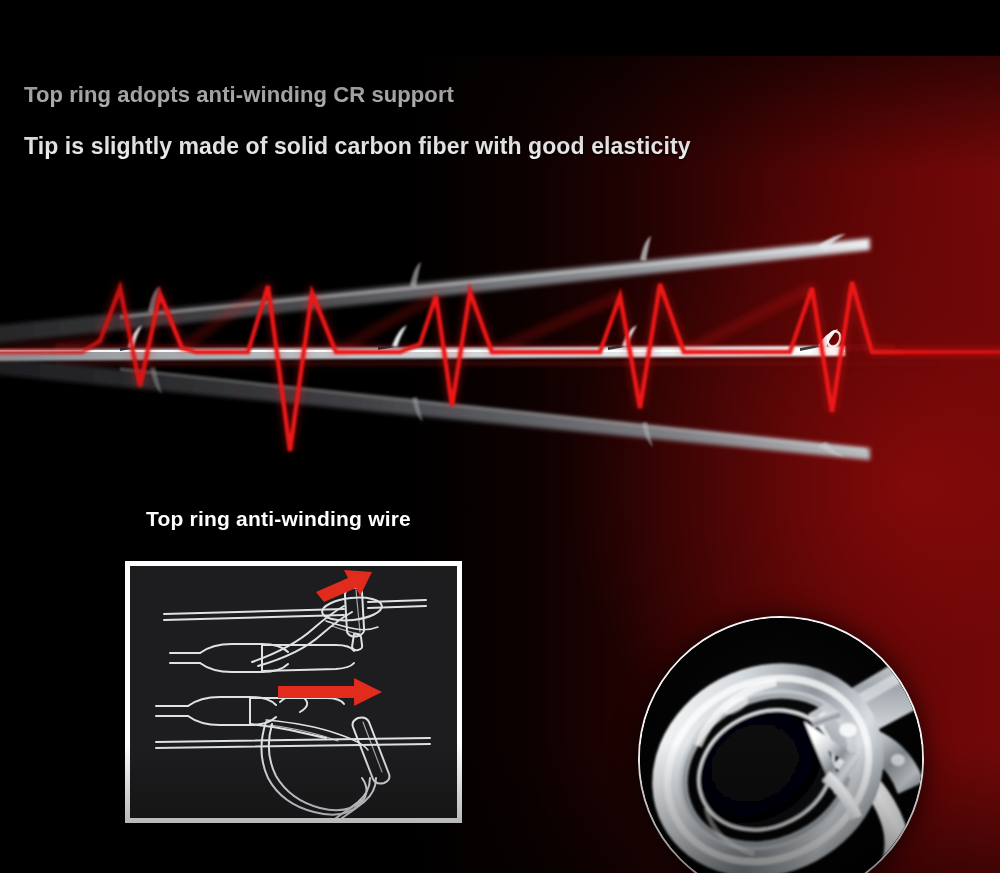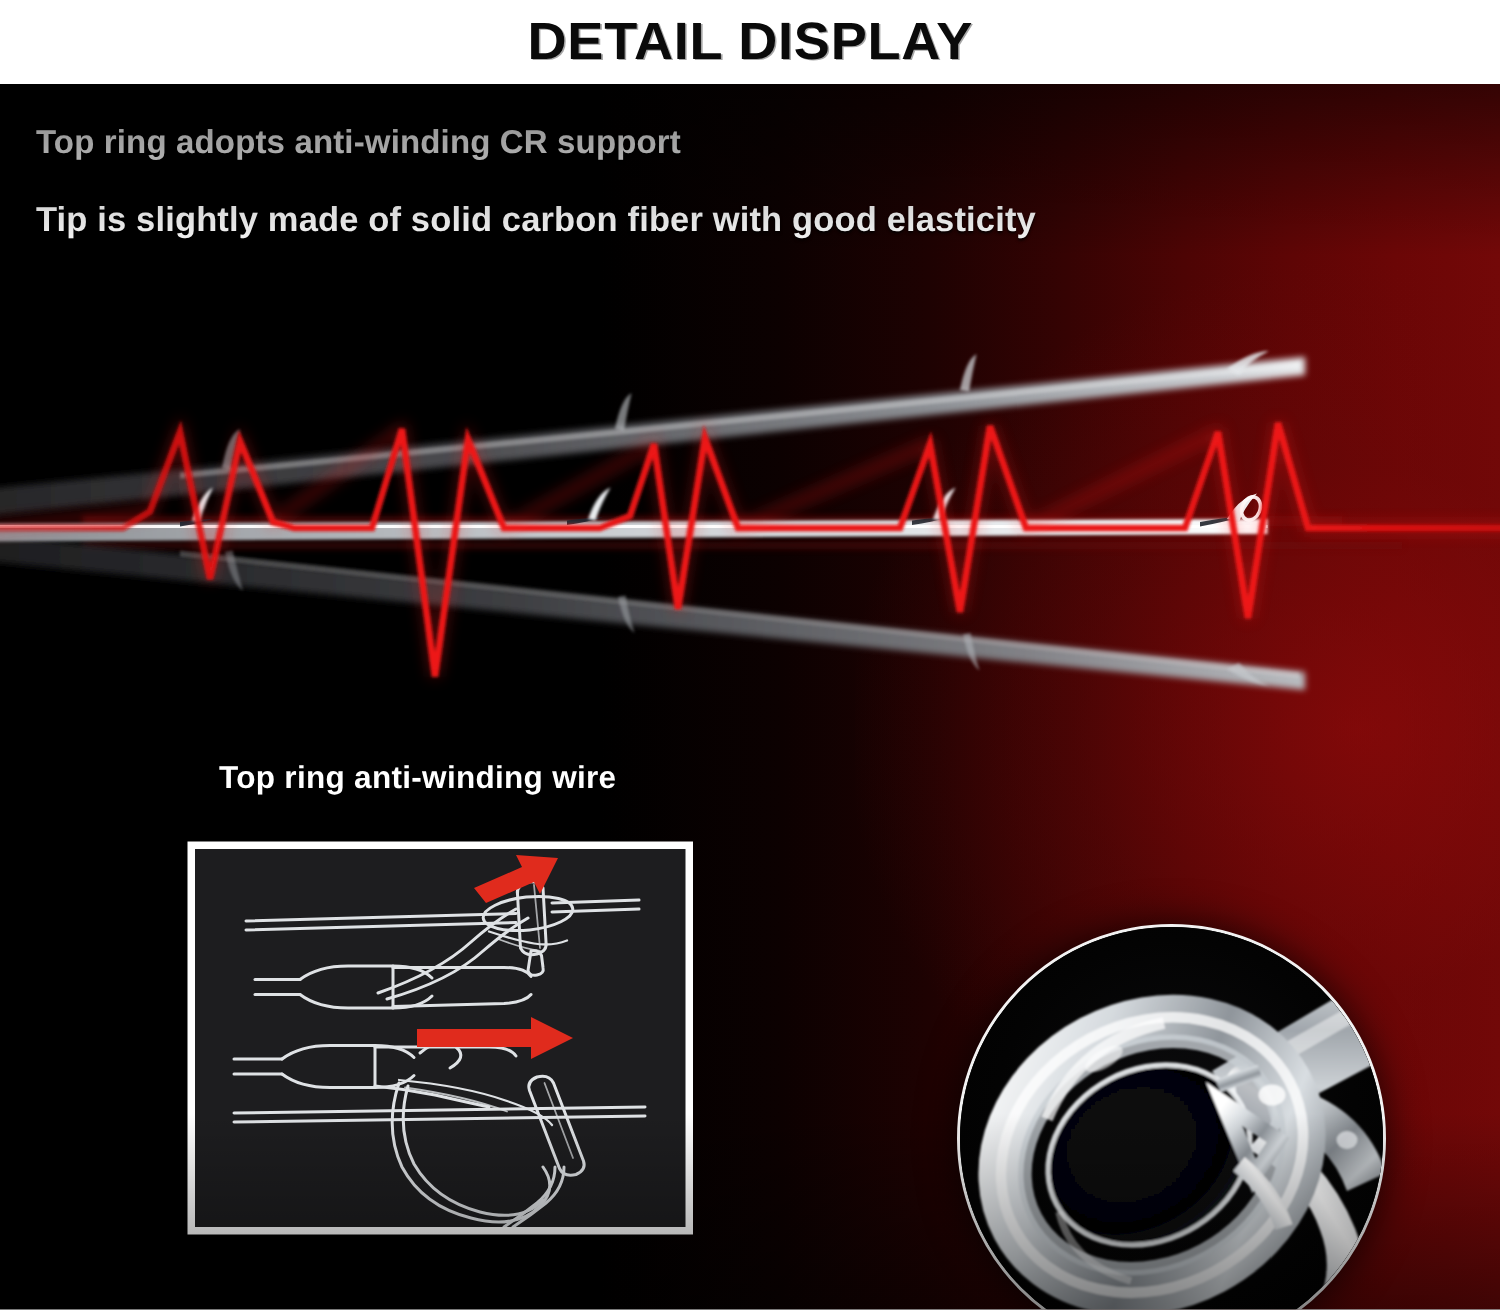--- a/index.html
+++ b/index.html
@@ -136,23 +136,20 @@
     background:#000;
     box-shadow:0 0 26px rgba(0,0,0,.75);
   }
   .photo-circle svg{ display:block; }
 </style>
 </head>
 <body>
 
 <div id="page">
 
-  <div class="header-band">
-    <div class="header-title">DETAIL DISPLAY</div>
-  </div>
 
   <div class="stage">
     <div class="stage-glow"></div>
 
     <svg class="rods" viewBox="0 0 1000 817" width="1000" height="817">
       <defs>
         <linearGradient id="rodUpper" x1="0" y1="0" x2="1" y2="0">
           <stop offset="0" stop-color="#2b2b2e" stop-opacity="0.85"></stop>
           <stop offset="0.35" stop-color="#4e4e52" stop-opacity="0.95"></stop>
           <stop offset="0.72" stop-color="#8d9095" stop-opacity="1"></stop>

